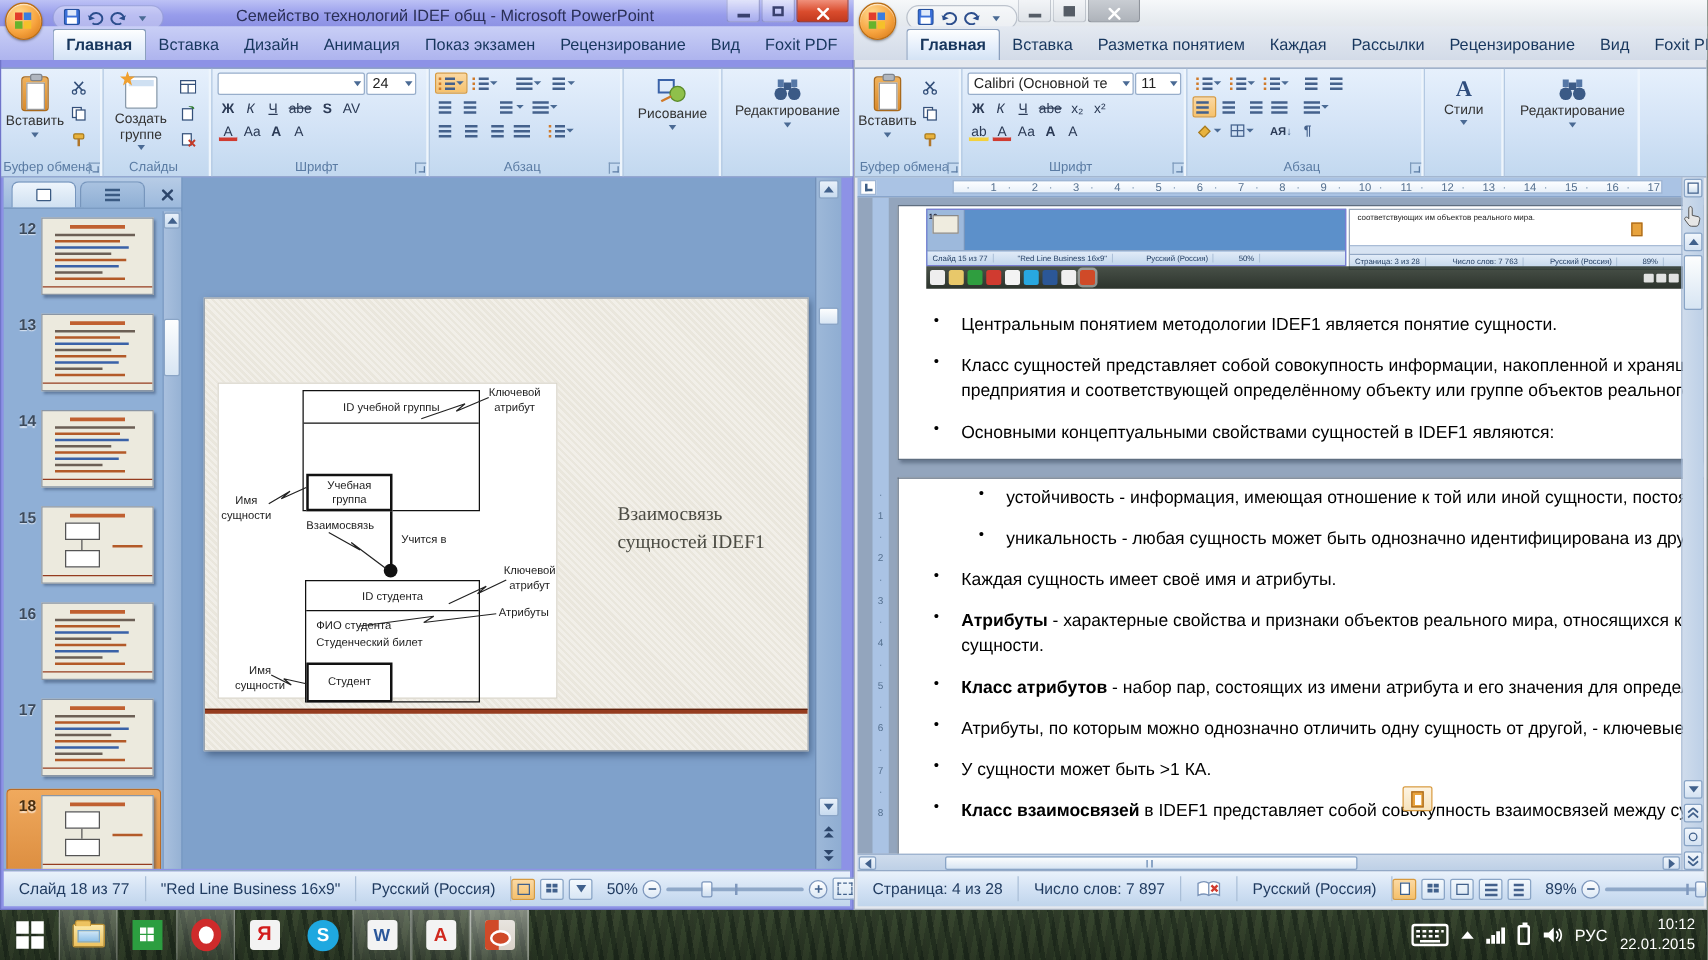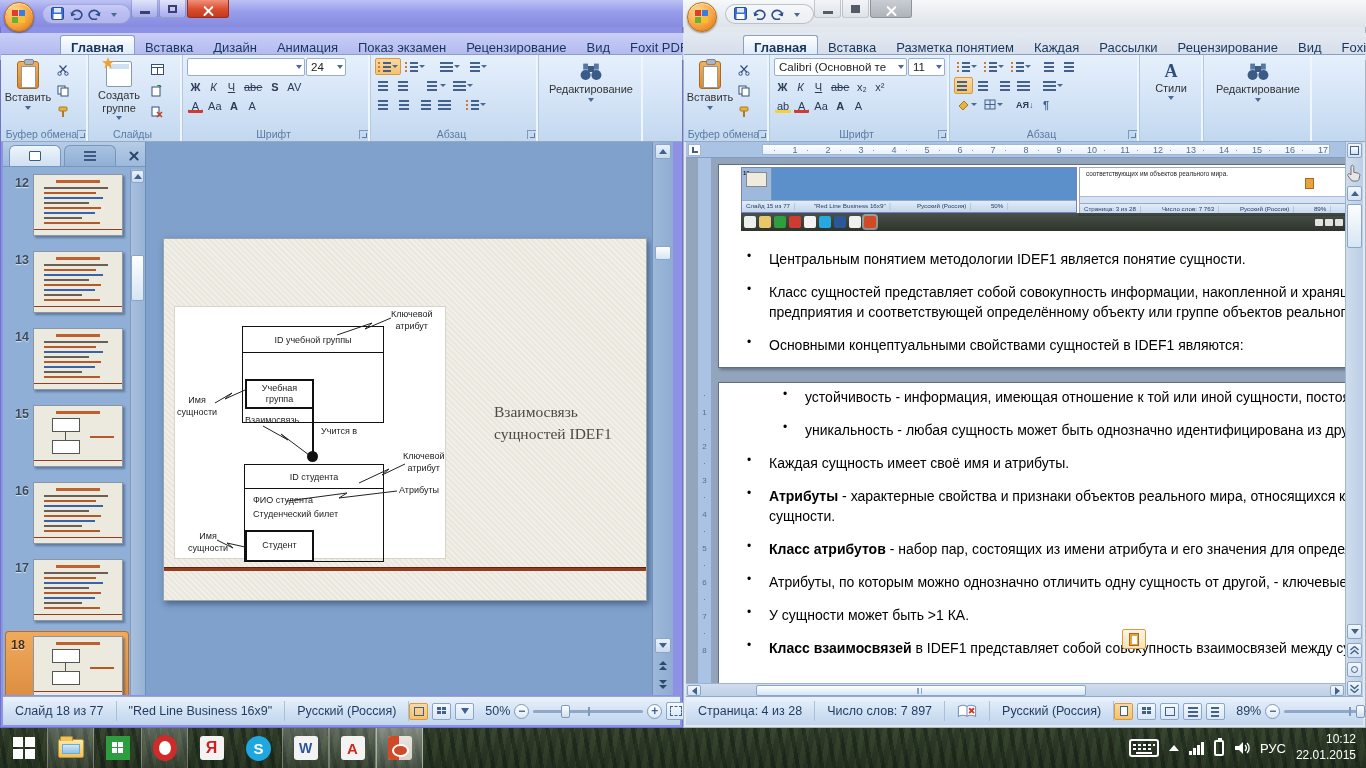--- a/index.html
+++ b/index.html
@@ -78,21 +78,21 @@
   .win-word .wb { border-color:rgba(150,158,170,.5); background:linear-gradient(#f2f4f7,#dfe3e8); }
   .wb .bar { width:10px; height:3px; background:#39406e; margin-top:7px; }
   .wb .box { width:9px; height:8px; border:2px solid #39406e; }
   .win-word .wb .bar, .win-word .wb .box { background-color:#555c66; border-color:#555c66; }
   .wb-close { width:42px; background:linear-gradient(#f0907b,#da4c2d 55%,#c23a1e); border-color:#9c2e16; position:relative; }
   .win-word .wb-close { background:linear-gradient(#c9cdd3,#aeb3ba); border-color:#8f949c; }
   .xg { position:relative; width:11px; height:11px; margin-top:5px; }
   .xg::before,.xg::after { content:""; position:absolute; left:-1px; top:4px; width:13px; height:2.4px; background:#fff; border-radius:1px; }
   .xg::before { transform:rotate(45deg);} .xg::after { transform:rotate(-45deg);}
 
-  .tabrow { position:absolute; left:0; right:0; top:33px; height:27px; display:flex; align-items:flex-end; padding-left:60px; }
+  .tabrow { position:absolute; left:0; right:0; top:21px; height:27px; display:flex; align-items:flex-end; padding-left:42px; }
   .win-ppt .tabrow { background:linear-gradient(#c9cff6,#aeb4ee); }
   .win-word .tabrow { background:linear-gradient(#e4e9f1,#d3dbe8); }
   .rtab { font-size:13px; color:#17365d; padding:4px 10px 5px; white-space:nowrap; cursor:default; }
   .rtab.active { background:linear-gradient(#fdfeff,#e4eefb 60%,#d4e3f5); border:1px solid #8ba0be; border-bottom:none;
     border-radius:3px 3px 0 0; font-weight:bold; }
   .helpbtn { margin-left:auto; margin-right:8px; margin-bottom:3px; width:17px; height:17px; border-radius:50%;
     background:radial-gradient(circle at 35% 30%, #7fb3e8, #2f6eb5); color:#fff; font-size:11px; font-weight:bold;
     display:flex; align-items:center; justify-content:center; border:1px solid #1d4a80; }
 
   .ribbon { position:absolute; left:1px; right:1px; top:54px; height:88px; display:flex;
@@ -142,21 +142,21 @@
   .ptab .outl-ic { width:12px; height:10px; background-image:linear-gradient(#3a5a82,#3a5a82),linear-gradient(#3a5a82,#3a5a82),linear-gradient(#3a5a82,#3a5a82);
     background-size:100% 2px; background-position:0 0,0 4px,0 8px; background-repeat:no-repeat; }
   .panel-close { margin-left:auto; margin-right:5px; margin-bottom:4px; position:relative; width:12px; height:12px; }
   .panel-close::before,.panel-close::after { content:""; position:absolute; left:0; top:5px; width:12px; height:2.2px; background:#2d466b; border-radius:1px; }
   .panel-close::before { transform:rotate(45deg);} .panel-close::after { transform:rotate(-45deg);}
   .thumbs { position:absolute; left:2px; right:16px; top:27px; bottom:0; overflow:hidden; }
   .thumbrow { position:relative; height:77px; display:flex; align-items:flex-start; padding:5px 0 0 2px; border-radius:4px; }
   .thumbrow.selected { background:linear-gradient(#f0aa5e,#d9893b); box-shadow:inset 0 0 0 1px #b96c28; }
   .tnum { width:22px; text-align:right; font-size:12.5px; font-weight:bold; color:#3c4a5c; margin-right:4px; margin-top:2px;
     text-shadow:0 1px 1px rgba(255,255,255,.7); }
-  .thumbrow.selected .tnum { color:#4a2f10;text-align:center; }
+  .thumbrow.selected .tnum { color:#4a2f10; }
   .tslide { width:90px; height:62px; background:#eceade; border:1px solid #8a96a5; box-shadow:2px 2px 2px rgba(40,60,90,.45); position:relative; overflow:hidden; }
   .tslide .th-title { position:absolute; top:5px; left:25%; width:50%; height:3px; background:#c06030; }
   .tslide .tb { position:absolute; left:10px; height:1.5px; }
   .tslide .rl { position:absolute; left:0; right:0; bottom:5px; height:1.5px; background:#953c1f; }
   .tslide .dg { position:absolute; border:1px solid #555; background:#fff; }
   .tslide .dgl { position:absolute; background:#555; }
 
   .slide-scroll { position:absolute; right:0; top:0; bottom:0; width:21px; background:linear-gradient(90deg,#9db8d8,#8fadd2); border-left:1px solid #7290b8; }
   .sarrow { position:absolute; left:2px; width:16px; height:15px; background:linear-gradient(#e9f1fa,#c8dbEF); border:1px solid #8aa5c6; border-radius:2px; display:flex; align-items:center; justify-content:center; }
   .sarrow i { width:0; height:0; border-left:4px solid transparent; border-right:4px solid transparent; }
@@ -298,20 +298,21 @@
         <div class="qbtn">
           <svg width="14" height="12" viewBox="0 0 14 12">
               <path d="M11 8a5 4.5 0 1 0-2 2.6" fill="none" stroke="#2c4e8d" stroke-width="1.6"></path>
               <path d="M12.8 4.2l-1.8 4-4-1.6z" fill="#2c4e8d"></path>
             </svg>
         </div>
         <div class="qbtn">
             <span class="dd"></span>
           </div>
       </div>
+      <div class="title-text">Семейство технологий IDEF общ - Microsoft PowerPoint</div>
       <div class="winbtns">
         <div class="wb">
             <span class="bar"></span>
           </div>
         <div class="wb">
             <span class="box"></span>
           </div>
         <div class="wb wb-close">
             <span class="xg"></span>
           </div>
@@ -484,20 +485,31 @@
             <div class="fbtn" style="margin-left:8px">
                 <span class="ic-lines dots"></span>
                 <span class="mini-tri"></span>
               </div>
           </div>
         </div>
         <div class="glabel"><span>Абзац</span></div>
         <div class="launcher"></div>
       </div>
 
+      <div class="rgroup" style="width:80px">
+        <div class="bigbtn" style="width:70px">
+          <svg width="26" height="24" viewBox="0 0 26 24">
+            <rect x="2" y="3" width="12" height="10" fill="none" stroke="#3a62a8" stroke-width="1.6"></rect>
+            <circle cx="17" cy="14" r="6" fill="#8fc04a" stroke="#5a8a2a"></circle>
+            <path d="M4 20l8-4" stroke="#d07a2a" stroke-width="2"></path>
+          </svg>
+          <span>Рисование</span>
+          <span class="dd"></span>
+        </div>
+      </div>
 
       <div class="rgroup" style="width:104px; border-right:none">
         <div class="bigbtn" style="width:96px">
           <svg width="24" height="22" viewBox="0 0 20 16">
             <rect x="3.5" y="1" width="4" height="5" fill="#5577a6"></rect>
               <rect x="12.5" y="1" width="4" height="5" fill="#5577a6"></rect>
             <rect x="7.5" y="3" width="5" height="5" fill="#3b5a86"></rect>
             <circle cx="5.5" cy="10.5" r="4.2" fill="#3b5a86"></circle>
               <circle cx="14.5" cy="10.5" r="4.2" fill="#3b5a86"></circle>
           </svg>
@@ -626,21 +638,21 @@
       </div>
 
       <div class="slide">
         <div class="slide-caption">
           <div>Взаимосвязь</div>
           <div>сущностей IDEF1</div>
         </div>
 
         <div class="diagram">
 
-          <div class="dg-box" style="left:67px; top:19px; width:142px; height:97px">
+          <div class="dg-box" style="left:67px; top:5px; width:142px; height:97px">
             <div class="hdr" style="height:26px; line-height:26px">ID учебной группы</div>
           </div>
           <div class="dg-sub" style="left:70px; top:72px; width:69px; height:30px">
             <div>
                 <div>Учебная</div>
                 <div>группа</div>
               </div>
           </div>
 
           <div class="dg-vline" style="left:137px; top:102px; height:50px"></div>

